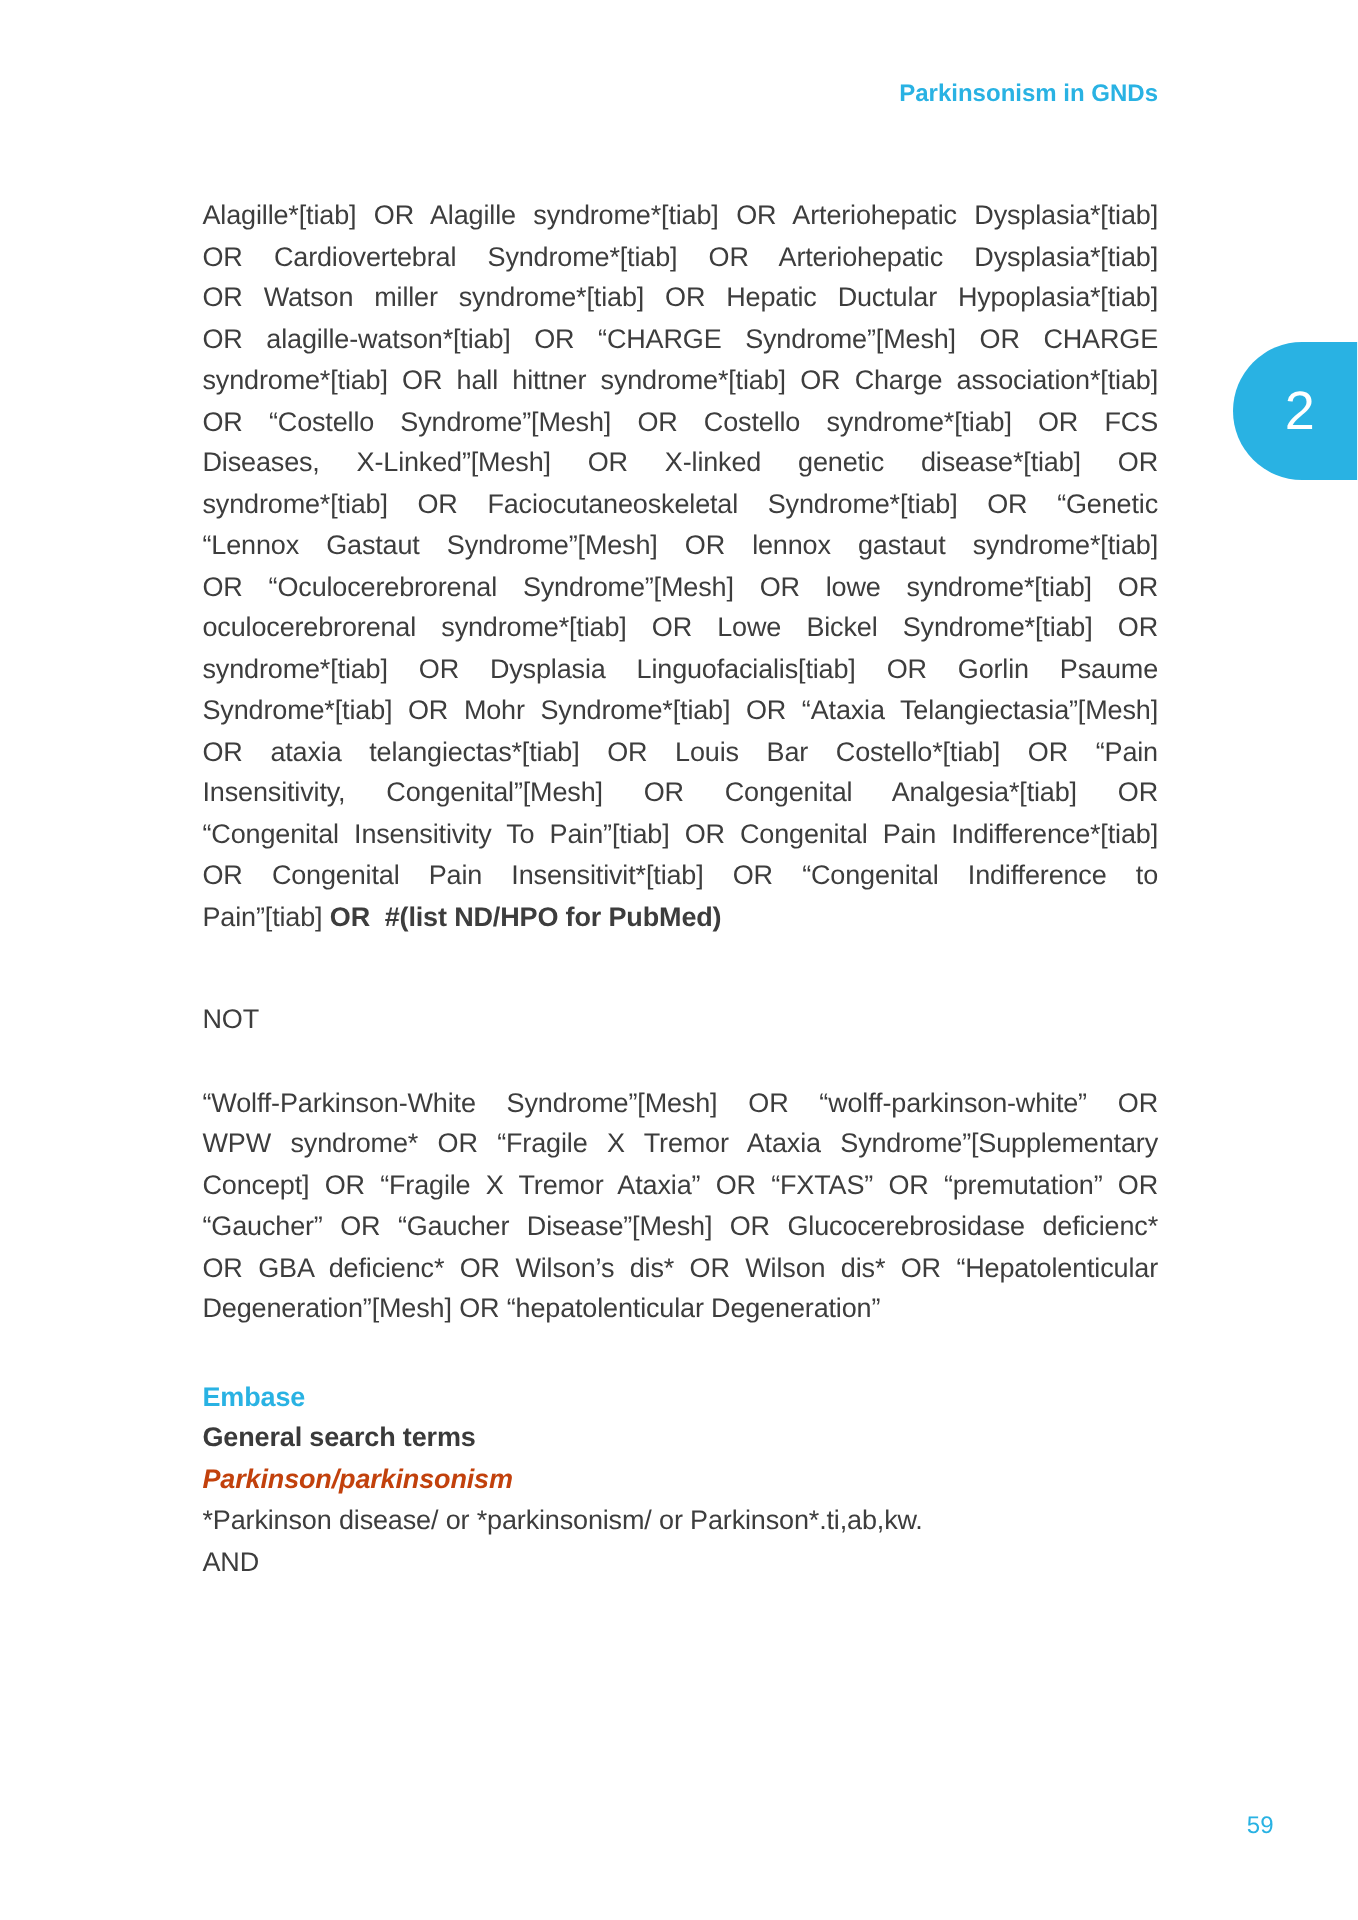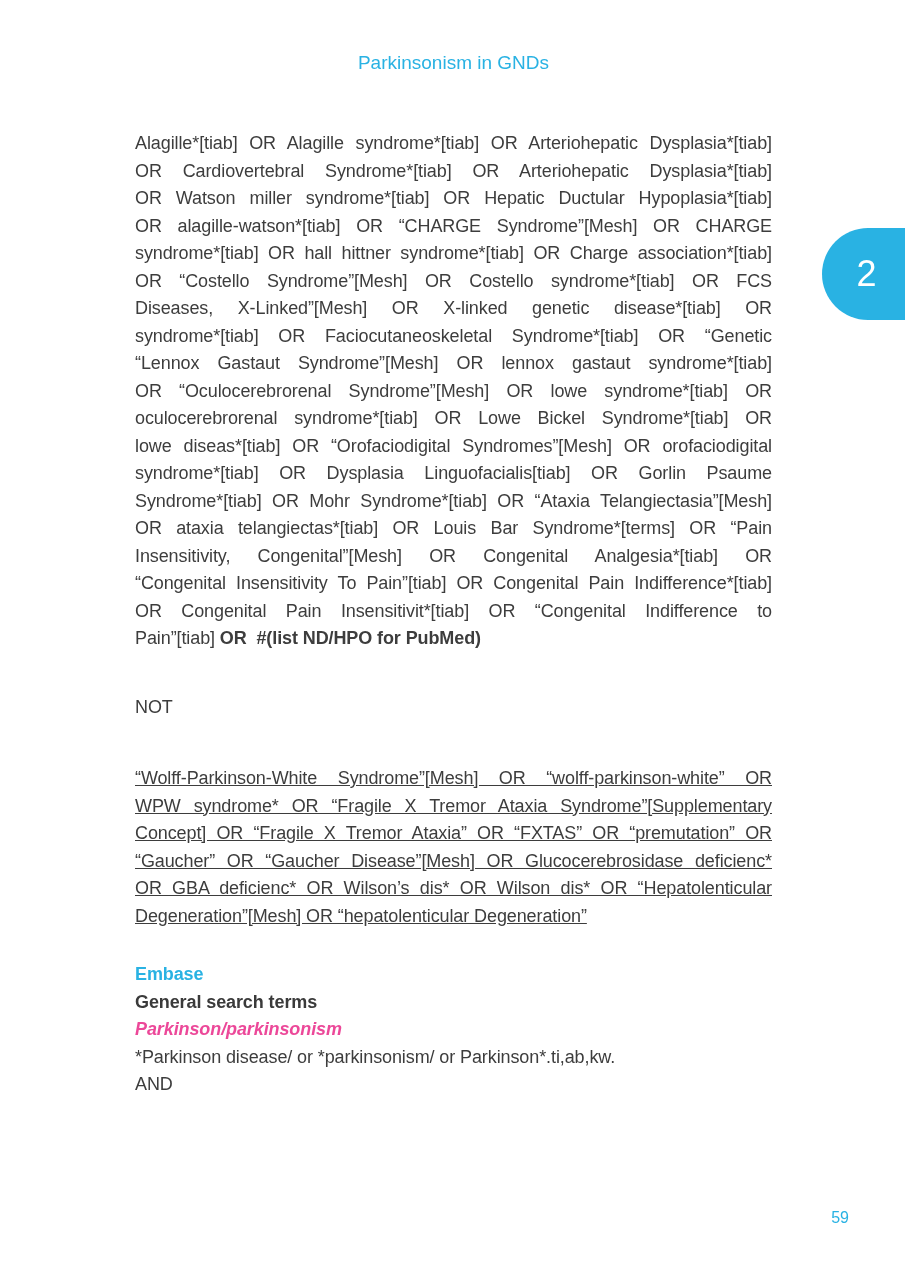--- a/index.html
+++ b/index.html
@@ -4,37 +4,37 @@
 <style>
   :root { --accent:#29b2e3; --body-text:#3d3d3d; }
   html,body { margin:0; padding:0; background:#ffffff; }
   .page {
     position:relative; width:905px; height:1280px; background:#ffffff;
     font-family:"Liberation Sans", sans-serif; overflow:hidden;
     color:var(--body-text);
   }
   .running-head {
     position:absolute; top:53px; left:135px; width:637px;
-    text-align:center; color:var(--accent); font-size:19px; line-height:20px;
+    text-align:right; color:var(--accent); font-size:16px; line-height:20px;font-weight:bold;
   }
   .textcol {
     position:absolute; left:135px; top:130px; width:637px;
     font-size:18px; line-height:27.5px; color:var(--body-text);
     letter-spacing:-0.1px;
   }
   .line { white-space:normal; }
   .jl { text-align:justify; text-align-last:justify; }
   .bold { font-weight:bold; }
   .mt-not { margin-top:41px; }
-  .mt-excl { margin-top:44px;text-decoration:underline; }
+  .mt-excl { margin-top:28px; }
   .mt-embase { margin-top:31px; }
   .mt-and { }
   .embase-head { color:var(--accent); font-weight:bold; }
   .sub-head { font-weight:bold; color:#3a3a3a; }
-  .term-group { font-weight:bold; font-style:italic; color:#ec4899; }
+  .term-group { font-weight:bold; font-style:italic; color:#c2410c; }
   .chapter-tab {
     position:absolute; right:0; top:228px; width:83px; height:92px;
     background:var(--accent); border-radius:46px 0 0 46px;
     display:flex; align-items:center; justify-content:center;
   }
   .chapter-tab .num {
     color:#ffffff; font-size:36px; line-height:1; padding-left:6px;
   }
   .page-number {
     position:absolute; top:1209px; right:56px;
@@ -59,24 +59,23 @@
       <div class="line jl">OR Cardiovertebral Syndrome*[tiab] OR Arteriohepatic Dysplasia*[tiab]</div>
       <div class="line jl">OR Watson miller syndrome*[tiab] OR Hepatic Ductular Hypoplasia*[tiab]</div>
       <div class="line jl">OR alagille-watson*[tiab] OR “CHARGE Syndrome”[Mesh] OR CHARGE</div>
       <div class="line jl">syndrome*[tiab] OR hall hittner syndrome*[tiab] OR Charge association*[tiab]</div>
       <div class="line jl">OR “Costello Syndrome”[Mesh] OR Costello syndrome*[tiab] OR FCS</div>
       <div class="line jl">Diseases, X-Linked”[Mesh] OR X-linked genetic disease*[tiab] OR</div>
       <div class="line jl">syndrome*[tiab] OR Faciocutaneoskeletal Syndrome*[tiab] OR “Genetic</div>
       <div class="line jl">“Lennox Gastaut Syndrome”[Mesh] OR lennox gastaut syndrome*[tiab]</div>
       <div class="line jl">OR “Oculocerebrorenal Syndrome”[Mesh] OR lowe syndrome*[tiab] OR</div>
       <div class="line jl">oculocerebrorenal syndrome*[tiab] OR Lowe Bickel Syndrome*[tiab] OR</div>
-      <div class="line jl">lowe diseas*[tiab] OR “Orofaciodigital Syndromes”[Mesh] OR orofaciodigital</div>
       <div class="line jl">syndrome*[tiab] OR Dysplasia Linguofacialis[tiab] OR Gorlin Psaume</div>
       <div class="line jl">Syndrome*[tiab] OR Mohr Syndrome*[tiab] OR “Ataxia Telangiectasia”[Mesh]</div>
-      <div class="line jl">OR ataxia telangiectas*[tiab] OR Louis Bar Syndrome*[terms] OR “Pain</div>
+      <div class="line jl">OR ataxia telangiectas*[tiab] OR Louis Bar Costello*[tiab] OR “Pain</div>
       <div class="line jl">Insensitivity, Congenital”[Mesh] OR Congenital Analgesia*[tiab] OR</div>
       <div class="line jl">“Congenital Insensitivity To Pain”[tiab] OR Congenital Pain Indifference*[tiab]</div>
       <div class="line jl">OR Congenital Pain Insensitivit*[tiab] OR “Congenital Indifference to</div>
       <div class="line">
         <span>Pain”[tiab] </span><span class="bold">OR &nbsp;#(list ND/HPO for PubMed)</span>
       </div>
     </div>
 
     <div class="line mt-not">NOT</div>
 

